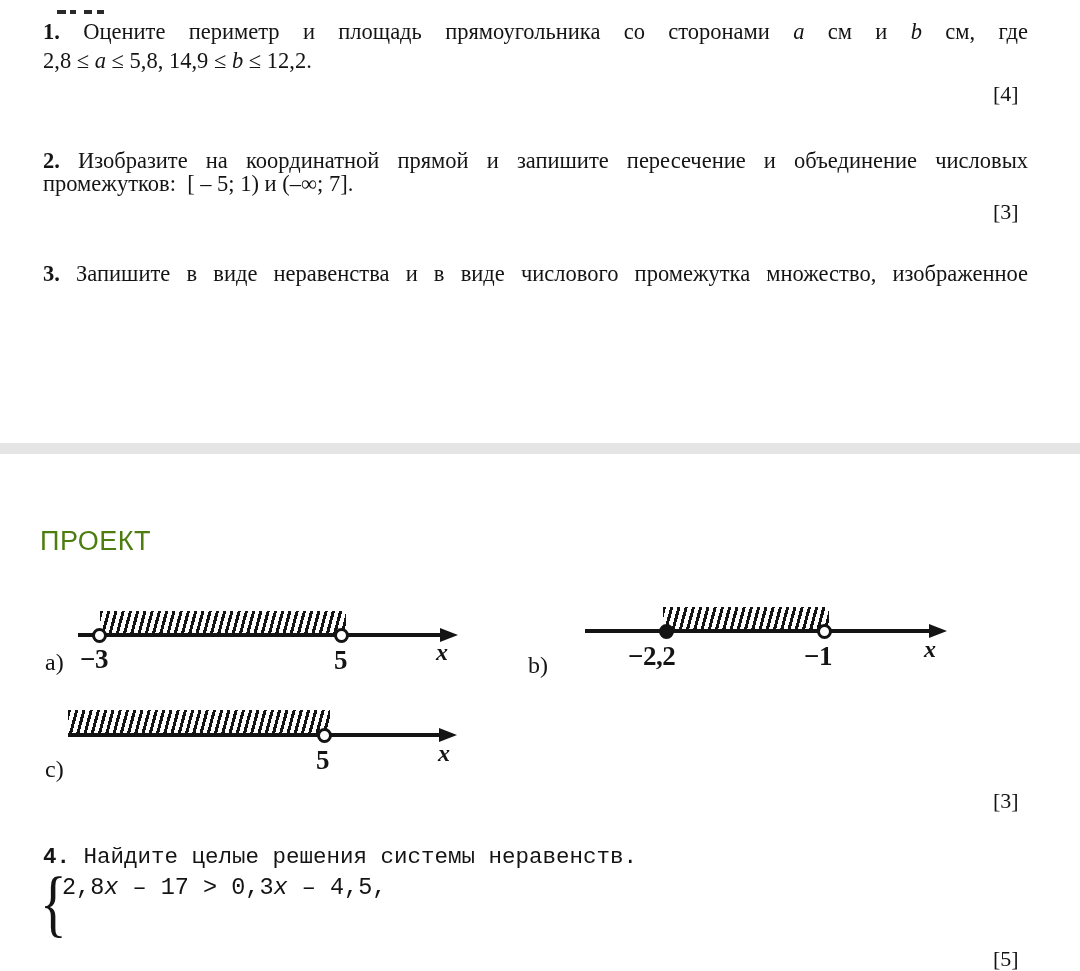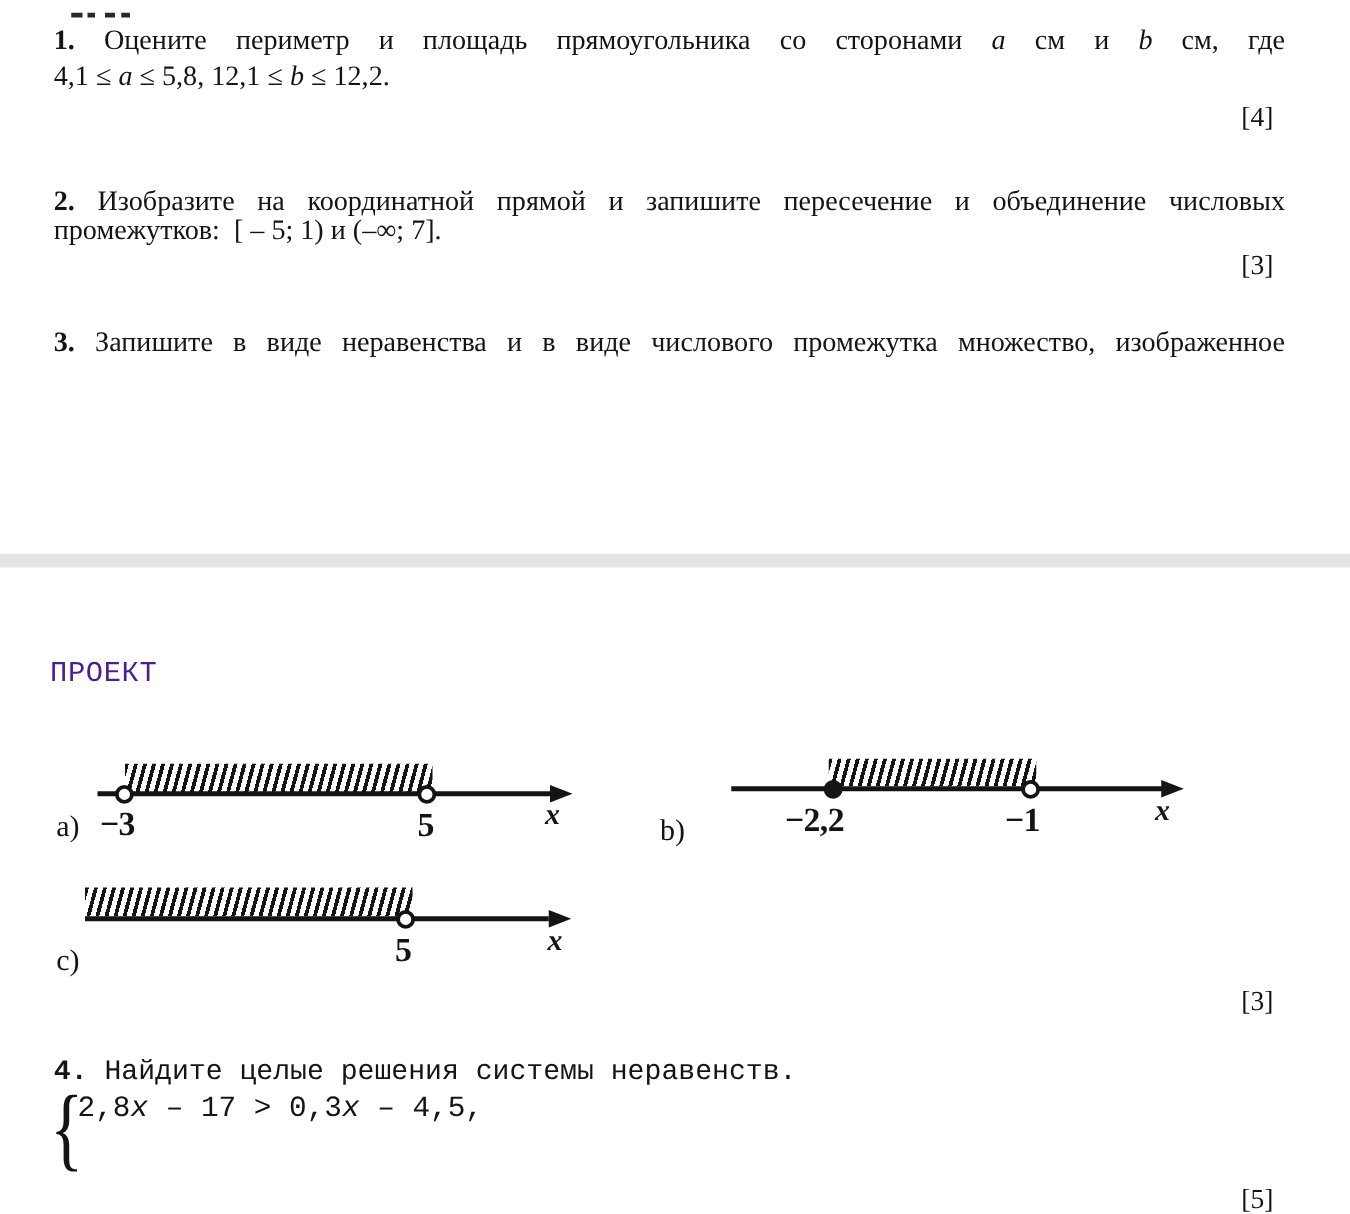--- a/index.html
+++ b/index.html
@@ -7,22 +7,22 @@
     position:relative;width:1080px;height:971px;background:#fff;
     font-family:"Liberation Serif", serif;color:#141414;overflow:hidden;margin-top:10px;
   }
   .tline{position:absolute;font-size:22.5px;line-height:27px;white-space:nowrap;}
   .wrapline{position:absolute;font-size:22.5px;line-height:27px;width:985px;
     text-align:justify;text-align-last:justify;white-space:normal;}
   .mark{position:absolute;font-size:22px;left:993px;}
   .num{font-weight:bold;}
   .it{font-style:italic;}
   .divider{position:absolute;left:0;width:1080px;height:11px;background:#e5e5e5;}
-  .project{position:absolute;left:40px;top:516px;font-family:Liberation Mono, monospace;
-    font-size:23px;letter-spacing:.5px;color:#4c1d95;}
+  .project{position:absolute;left:40px;top:516px;font-family:Liberation Sans, sans-serif;
+    font-size:27px;letter-spacing:.5px;color:#4d7c0f;}
   .diagram{position:absolute;}
   .axis-line{position:absolute;height:4px;background:#141414;}
   .arrowhead{position:absolute;width:0;height:0;border-top:7px solid transparent;
     border-bottom:7px solid transparent;border-left:18px solid #141414;}
   .hatch{position:absolute;background:repeating-linear-gradient(105deg,#141414 0 3px,transparent 3px 7px);}
   .pt{position:absolute;width:9px;height:9px;border:3px solid #141414;border-radius:50%;}
   .pt.open{background:#fff;}
   .pt.filled{background:#141414;}
   .dlabel{position:absolute;font-size:24px;}
   .dval{position:absolute;font-size:27px;font-weight:bold;letter-spacing:-0.5px;}
@@ -39,21 +39,21 @@
 
   <div>
     <div class="remnant" style="left:57px;width:9px;"></div>
     <div class="remnant" style="left:70px;width:6px;"></div>
     <div class="remnant" style="left:84px;width:8px;"></div>
     <div class="remnant" style="left:97px;width:7px;"></div>
   </div>
 
   <div class="wrapline" style="left:43px;top:8px;"><b class="num">1.</b> <span>Оцените периметр и площадь прямоугольника со сторонами </span><span class="it">a</span><span> см и </span><span class="it">b</span><span> см, где</span></div>
 
-  <div class="tline" style="left:43px;top:37px;"><span>4,1 ≤ </span><span class="it">a</span><span> ≤ 5,8, 12,1 ≤ </span><span class="it">b</span><span> ≤ 12,2.</span></div>
+  <div class="tline" style="left:43px;top:37px;"><span>2,8 ≤ </span><span class="it">a</span><span> ≤ 5,8, 14,9 ≤ </span><span class="it">b</span><span> ≤ 12,2.</span></div>
 
   <div class="mark" style="top:71px;">[4]</div>
 
   <div class="wrapline" style="left:43px;top:137px;"><b class="num">2.</b> <span>Изобразите на координатной прямой и запишите пересечение и объединение числовых</span></div>
 
   <div class="tline" style="left:43px;top:160px;">промежутков:&nbsp; [ – 5; 1) и (–∞; 7].</div>
 
   <div class="mark" style="top:189px;">[3]</div>
 
   <div class="wrapline" style="left:43px;top:250px;"><b class="num">3.</b> <span>Запишите в виде неравенства и в виде числового промежутка множество, изображенное</span></div>

